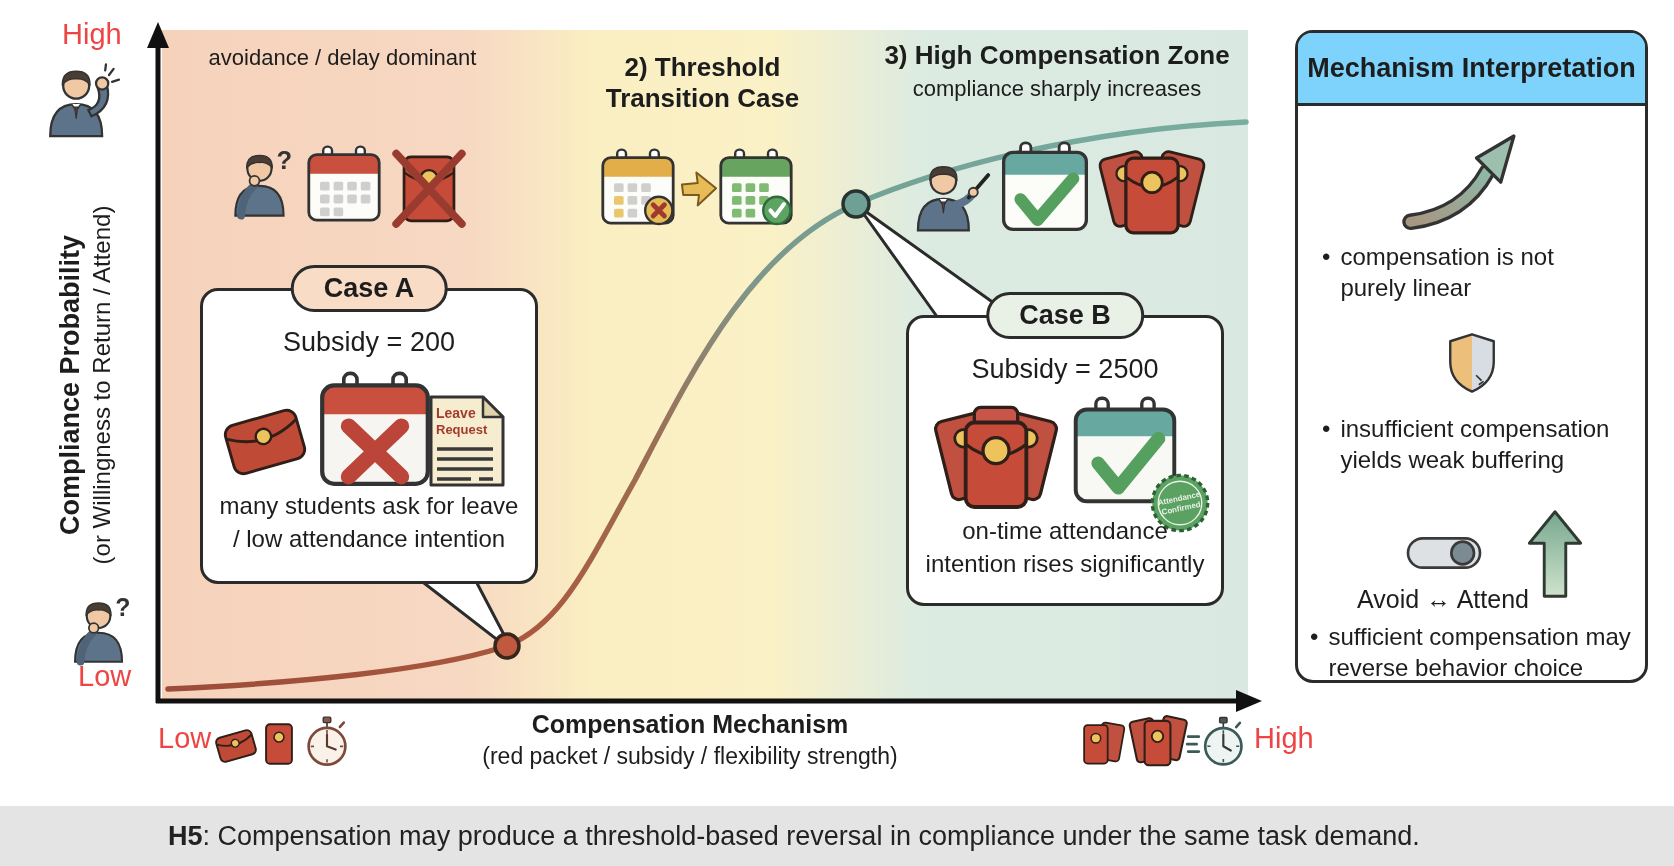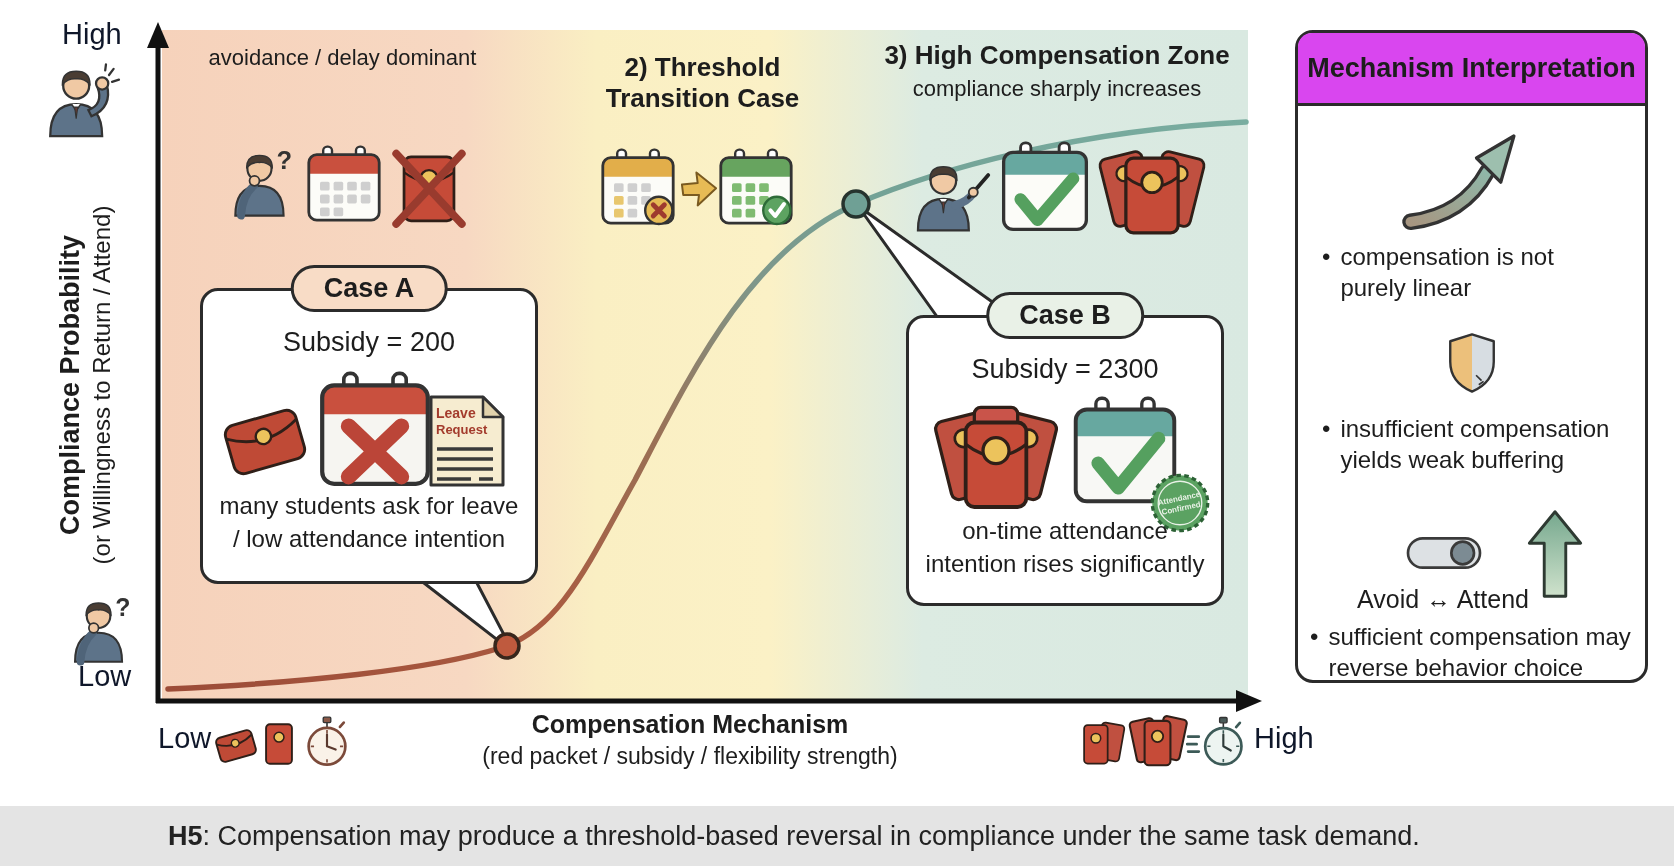--- a/index.html
+++ b/index.html
@@ -1,37 +1,37 @@
 <!DOCTYPE html>
 <html><head>
 <meta charset="utf-8">
 <style>
   html,body{margin:0;padding:0;background:#fff;}
   #stage{position:relative;width:1674px;height:866px;background:#ffffff;overflow:hidden;
          font-family:"Liberation Sans",sans-serif;color:#1d1d1d;}
   .abs{position:absolute;}
   .plot-bg{left:162px;top:30px;width:1086px;height:670px;
     background:linear-gradient(90deg,#f6d2bb 0%,#f7d8c2 28%,#faefc3 40%,#fbf1c6 56%,#dcebe2 70%,#d9e9e1 100%);}
-  .axis-word{font-size:29px;color:#0f172a;}
+  .axis-word{font-size:29px;color:#ef4444;}
   .ylab{width:620px;height:66px;left:-222px;top:352px;transform:rotate(-90deg);text-align:center;line-height:31px;}
   .ylab .l1{font-weight:bold;font-size:27px;}
   .ylab .l2{font-size:24px;}
   .zone-head{text-align:center;}
   .zone-head .t{font-weight:bold;font-size:26px;line-height:31px;}
   .zone-head .s{font-size:22px;margin-top:5px;}
   .bubble{background:#fff;border:3px solid #2b2b2b;border-radius:18px;}
   .pill{position:absolute;top:-26px;left:50%;transform:translateX(-50%);
         border:3px solid #2b2b2b;border-radius:28px;padding:5px 30px;
         font-weight:bold;font-size:27px;white-space:nowrap;background:#f8dcc6;}
   .pill.green{background:#e9f1e7;}
   .subsidy{position:absolute;top:36px;left:0;width:100%;text-align:center;font-size:27px;}
   .desc{position:absolute;left:0;width:100%;text-align:center;font-size:24px;line-height:33px;}
   .panel{left:1295px;top:30px;width:353px;height:653px;background:#fff;
          border:3px solid #2b2b2b;border-radius:18px;box-sizing:border-box;}
-  .panel-head{height:70px;background:#d946ef;border-bottom:3px solid #2b2b2b;
+  .panel-head{height:70px;background:#7dd3fc;border-bottom:3px solid #2b2b2b;
       border-radius:14px 14px 0 0;display:flex;align-items:center;justify-content:center;
       font-weight:bold;font-size:27px;}
   .bullet{display:flex;gap:10px;font-size:24px;line-height:31px;}
   .bullet .dot{flex:0 0 auto;}
   .cap{font-size:25px;text-align:center;}
   .xlab{left:440px;top:710px;width:500px;text-align:center;}
   .xlab .l1{font-weight:bold;font-size:25px;}
   .xlab .l2{font-size:23px;margin-top:4px;}
   .footer{left:0;top:806px;width:1674px;height:60px;background:#e4e4e4;
           display:flex;align-items:center;font-size:27px;color:#222;}
@@ -244,21 +244,21 @@
       <path d="M10 56 H66 M10 66 H66 M10 76 H66 M10 86 H44 M52 86 H66" stroke="#3a3a3a" stroke-width="3.5"></path>
     </svg>
     <div class="desc" style="top:198px;">
       <div>many students ask for leave</div>
       <div>/ low attendance intention</div>
     </div>
   </div>
 
   <div class="abs bubble" style="left:906px;top:315px;width:312px;height:285px;">
     <div class="pill green">Case B</div>
-    <div class="subsidy">Subsidy = 2300</div>
+    <div class="subsidy">Subsidy = 2500</div>
     <svg class="abs" style="left:22px;top:74px" width="130" height="126" viewBox="0 0 120 100">
       <g transform="rotate(-14 35 55)">
         <rect x="12" y="14" width="46" height="74" rx="7" fill="#c05040" stroke="#2f1f18" stroke-width="3"></rect>
         <circle cx="35" cy="34" r="8" fill="#ecc35c" stroke="#2f1f18" stroke-width="2.5"></circle>
       </g>
       <g transform="rotate(14 85 55)">
         <rect x="62" y="14" width="46" height="74" rx="7" fill="#c05040" stroke="#2f1f18" stroke-width="3"></rect>
         <circle cx="85" cy="34" r="8" fill="#ecc35c" stroke="#2f1f18" stroke-width="2.5"></circle>
       </g>
       <rect x="40" y="6" width="40" height="56" rx="6" fill="#c9544a" stroke="#2f1f18" stroke-width="3"></rect>

